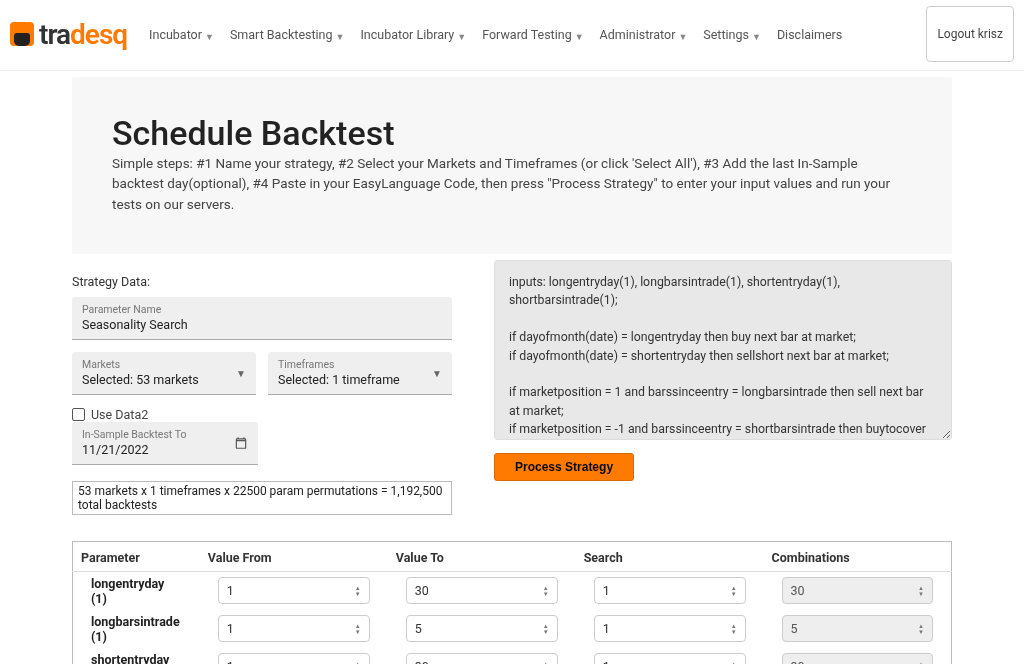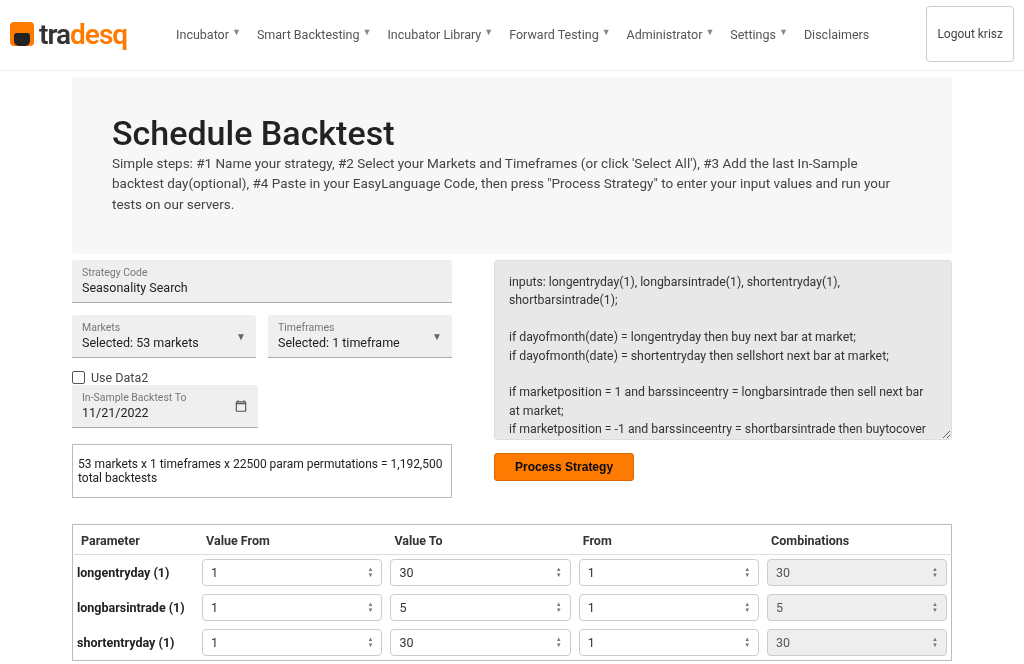--- a/index.html
+++ b/index.html
@@ -1,24 +1,24 @@
 <!DOCTYPE html>
 <html><head>
   <meta charset="utf-8">
   <style>
     * { box-sizing: border-box; margin: 0; padding: 0; }
     body { font-family: -apple-system, BlinkMacSystemFont, "Segoe UI", Roboto, Arial, sans-serif; font-size: 13px; color: #333; background: #fff; }
 
-    .topbar { display: flex; align-items: center; padding: 6px 10px 8px; border-bottom: 1px solid #eee; gap: 27px; }
+    .topbar { display: flex; align-items: center; padding: 6px 10px 8px; border-bottom: 1px solid #eee; }
     .logo { display:flex; align-items:center; font-size:28px; font-weight:600; color:#333; letter-spacing: -1px;}
     .logo-badge { width:24px; height:24px; background:#ff7a00; border-radius:4px; position:relative; margin-right:5px; display:inline-flex; align-items:flex-end; justify-content:center; overflow:hidden;}
     .logo-badge::before { content:""; display:block; width:70%; height:55%; background:#222; border-radius:3px 3px 5px 5px; }
     .logo span.orange { color:#ff7a00; }
     .nav { display:flex; gap:4px; margin-left:16px; }
-    .nav-item { padding:4px 6px; color:#555; font-size:12.5px; cursor:pointer; display:flex; align-items:flex-start; gap:3px; }
+    .nav-item { padding:4px 6px; color:#555; font-size:12.5px; cursor:pointer; display:flex; align-items:flex-end; gap:3px; }
     .nav-item .caret { font-size:9px; color:#888; }
     .logout { margin-left:auto; border:1px solid #ccc; border-radius:4px; padding:20px 10px; font-size:12px; color:#444; cursor:pointer; background:#fff;}
 
     .container { max-width: 920px; margin: 0 auto; padding: 0 20px; }
     .jumbo { background:#f7f7f8; padding: 36px 40px 40px; margin-top: 6px; border-radius:2px;}
     .jumbo h1 { font-size: 34px; font-weight: 500; color:#222; }
     .jumbo p { font-size: 13.5px; color:#444; line-height:1.5; }
 
     .section-label { font-size:12.5px; color:#333; margin:14px 0 8px; }
 
@@ -31,31 +31,31 @@
     .field-value { font-size:12.5px; color:#222; }
     .field-caret { position:absolute; right:10px; top:50%; transform:translateY(-50%); color:#666; font-size:10px; pointer-events:none;}
     .field.date .cal-icon { position:absolute; right:10px; top:50%; transform:translateY(-50%); width:14px; height:14px; }
 
     .row2 { display:flex; gap:12px; }
     .row2 .field { flex:1; }
 
     .checkbox-row { display:flex; align-items:center; gap:6px; font-size:12.5px; color:#444; }
     .checkbox { width:13px; height:13px; border:1.5px solid #555; border-radius:2px; }
 
-    .summary { display:inline-block; border:1px solid #bbb; background:#fff; padding:12px 5px; font-size:12px; color:#222; margin-top:4px; }
+    .summary { display:inline-block; border:1px solid #bbb; background:#fff; padding:2px 5px; font-size:12px; color:#222; margin-top:4px; }
 
     .code-box { width:100%; height:180px; background:#e8e8e8; border:1px solid #ddd; border-radius:3px; padding:12px 14px; font-size:12.3px; color:#333; line-height:1.5; resize:both; white-space:pre-wrap; font-family:inherit; }
     .code-header { display:flex; align-items:center; justify-content:space-between; margin-bottom:6px;}
     .paste-btn { width:22px; height:22px; border-radius:50%; background:#e3e3e3; display:flex; align-items:center; justify-content:center; color:#888; font-size:13px; cursor:pointer;}
 
     .btn-orange { background:#ff7a00; border:1px solid #d96800; color:#0a0a0a; font-size:12px; font-weight:600; padding:6px 20px; border-radius:3px; cursor:pointer; margin-top:10px; }
 
     .params-table { width:100%; border:1px solid #bbb; margin-top:26px; border-collapse:collapse; }
     .params-table th { text-align:left; font-size:12.5px; font-weight:700; padding:8px 8px 6px; border-bottom:1px solid #ddd; }
-    .params-table td { padding:4px 4px; }
+    .params-table td { padding:4px 18px; }
     .param-name { font-size:12.5px; font-weight:700; color:#222; padding:8px;}
     .num-input { width:100%; border:1px solid #ccc; border-radius:4px; padding:5px 8px; font-size:12.5px; position:relative; display:flex; align-items:center; justify-content:space-between;}
     .num-input.readonly { background:#eee; color:#555; }
     .spinner { display:flex; flex-direction:column; font-size:6px; line-height:6px; color:#777; }
 
     .cal-svg { fill:#555; }
     .params-table th:nth-child(1){width:14%}
     .params-table th:nth-child(2){width:21%}
     .params-table th:nth-child(3){width:21%}
     .params-table th:nth-child(4){width:21%}
@@ -104,23 +104,24 @@
 
 <div class="container">
 
   <div class="jumbo">
     <h1>Schedule Backtest</h1>
     <p>Simple steps: #1 Name your strategy, #2 Select your Markets and Timeframes (or click 'Select All'), #3 Add the last In-Sample backtest day(optional), #4 Paste in your EasyLanguage Code, then press "Process Strategy" to enter your input values and run your tests on our servers.</p>
   </div>
 
   <div class="two-col">
     <div class="left">
+      <div class="section-label">Strategy Data:</div>
 
       <div class="field">
-        <div class="field-label">Strategy Code</div>
+        <div class="field-label">Parameter Name</div>
         <div class="field-value">Seasonality Search</div>
       </div>
 
       <div class="row2">
         <div class="field">
           <div class="field-label">Markets</div>
           <div class="field-value">Selected: 53 markets</div>
           <div class="field-caret">▼</div>
         </div>
         <div class="field">
@@ -159,21 +160,21 @@
       <button class="btn-orange">Process Strategy</button>
     </div>
   </div>
 
   <table class="params-table">
     <thead>
       <tr>
         <th>Parameter</th>
         <th>Value From</th>
         <th>Value To</th>
-        <th>From</th>
+        <th>Search</th>
         <th>Combinations</th>
       </tr>
     </thead>
     <tbody id="params-body">
         <tr>
           <td class="param-name">longentryday (1)</td>
           <td>
             <div class="num-input  ">
               <span>1</span>
               <span class="spinner">

